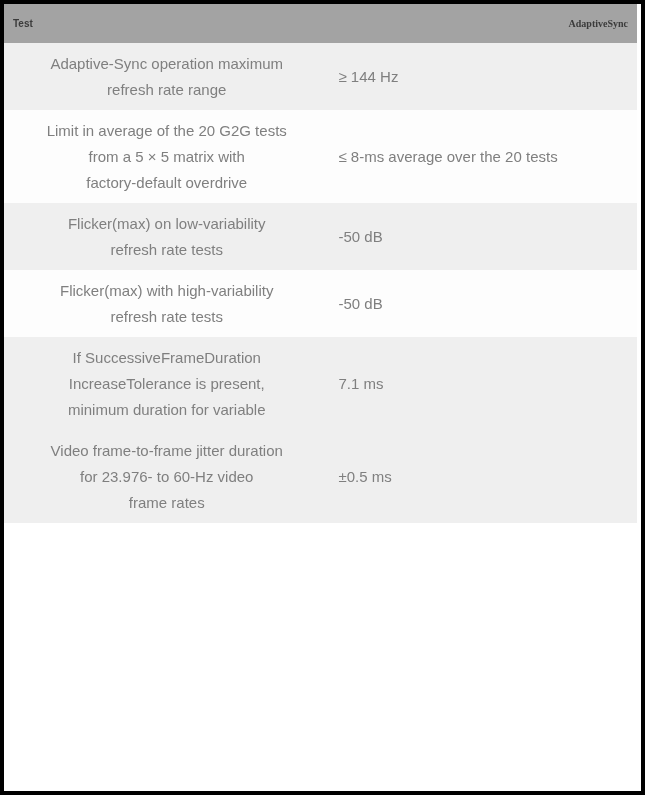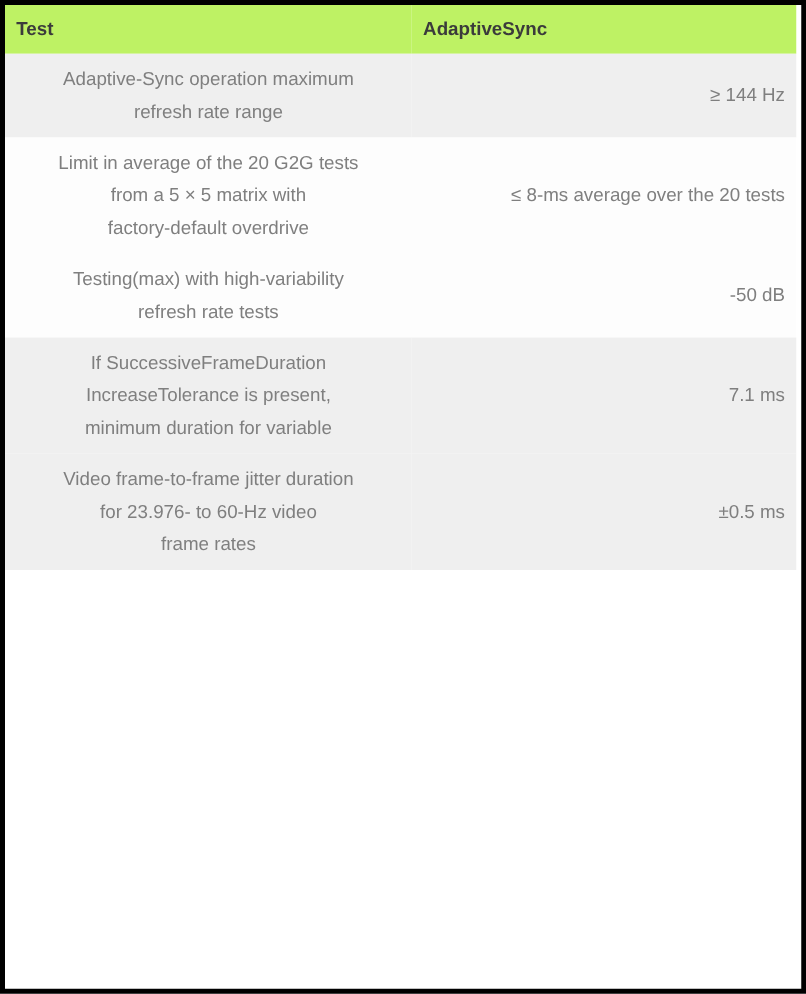--- a/index.html
+++ b/index.html
@@ -11,48 +11,49 @@
     border: 4px solid #000000;
     overflow: hidden;
     font-family: "Liberation Sans", sans-serif;
   }
   .spec-table {
     width: calc(100% - 4px);
     border-collapse: collapse;
     table-layout: fixed;
   }
   .spec-table th {
-    font-size: 15px;
+    font-size: 10px;
     font-weight: bold;
     color: #3b3b3b;
-    background: #bef264;
+    background: #a3a3a3;
     padding: 11px 9px 10px 9px;
     line-height: 18px;
     vertical-align: middle;
   }
   .spec-table th.col-test {
     text-align: left;
     width: 51.5%;
   }
   .spec-table th.col-value {
-    text-align: left;
+    text-align: right;
     width: 48.5%;
+    font-family: Liberation Serif, serif;
   }
   .spec-table td {
     font-size: 15px;
     color: #7f7f7f;
     line-height: 26px;
     padding: 8px 9px 7px 9px;
     vertical-align: middle;
     white-space: pre-line;
     background: #fdfdfd;
     text-align: center;
   }
   .spec-table td.value-cell {
-    text-align: right;
+    text-align: left;
   }
   .spec-table tr.shaded td {
     background: #efefef;
   }
   .italic { }
 </style>
 </head>
 <body>
 
 <table class="spec-table">
@@ -67,22 +68,27 @@
       <td class="test-cell">Adaptive-Sync operation maximum
 refresh rate range</td>
       <td class="value-cell">≥ 144 Hz</td>
     </tr>
     <tr>
       <td class="test-cell">Limit in average of the 20 G2G tests
 from a 5 × 5 matrix with
 factory-default overdrive</td>
       <td class="value-cell">≤ 8-ms average over the 20 tests</td>
     </tr>
+    <tr class="shaded">
+      <td class="test-cell">Flicker(max) on low-variability
+refresh rate tests</td>
+      <td class="value-cell">-50 dB</td>
+    </tr>
     <tr>
-      <td class="test-cell">Testing(max) with high-variability
+      <td class="test-cell">Flicker(max) with high-variability
 refresh rate tests</td>
       <td class="value-cell">-50 dB</td>
     </tr>
     <tr class="shaded">
       <td class="test-cell"><span>If </span><span class="italic">SuccessiveFrameDuration</span><span>
 </span><span class="italic">IncreaseTolerance</span><span> is present,
 minimum duration for variable</span></td>
       <td class="value-cell">7.1 ms</td>
     </tr>
     <tr class="shaded">

